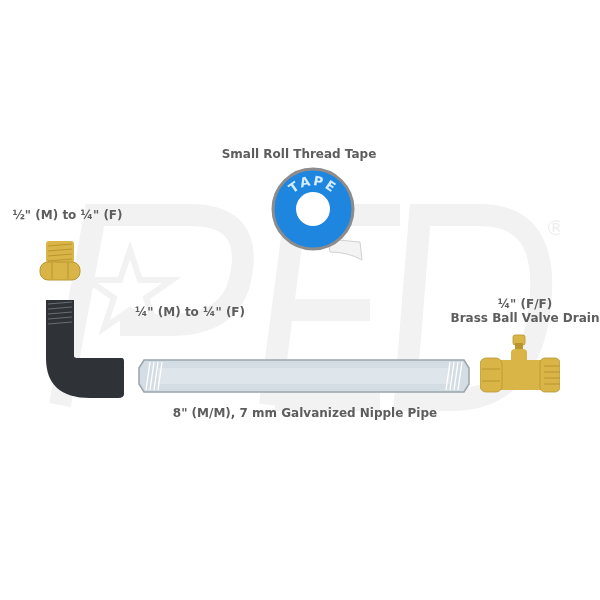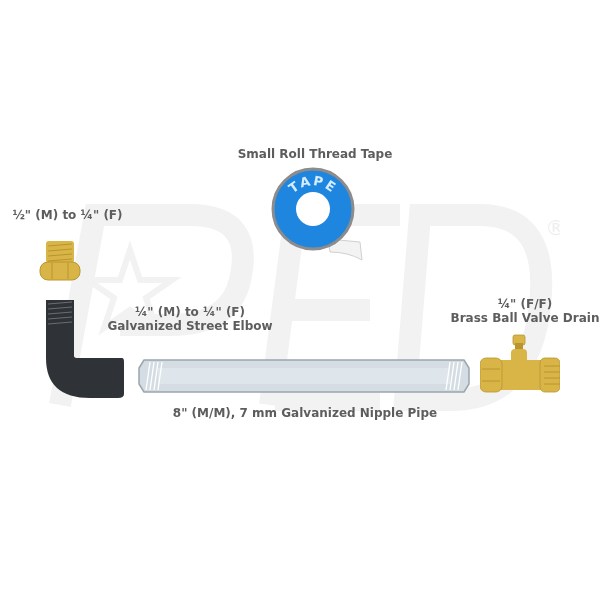--- a/index.html
+++ b/index.html
@@ -14,21 +14,21 @@
 <svg class="watermark" viewBox="0 0 520 220">
   <g fill="none" stroke="#f2f2f2" stroke-width="22">
     <path d="M20 210 L55 20 L150 20 Q215 20 200 85 Q190 130 130 130 L80 130"></path>
     <path d="M230 210 L255 20 L360 20 M245 115 L330 115 M235 205 L340 205"></path>
     <path d="M380 20 L440 20 Q510 20 500 110 Q490 205 410 205 L365 205 Z"></path>
   </g>
   <polygon points="90,55 100,85 132,85 106,103 116,133 90,115 64,133 74,103 48,85 80,85" fill="none" stroke="#f2f2f2" stroke-width="6"></polygon>
   <text x="505" y="40" font-size="22" fill="#eeeeee">®</text>
 </svg>
 
-<div class="label" style="left:200px; top:147px; width:230px;">Small Roll Thread Tape</div>
+<div class="label" style="left:184px; top:147px; width:230px;">Small Roll Thread Tape</div>
 <svg class="abs" style="left:268px; top:164px;" width="100" height="100" viewBox="0 0 100 100">
   <path d="M60 75 L92 78 L94 96 Q80 88 62 88 Z" fill="#f3f3f3" stroke="#d0d0d0" stroke-width="1"></path>
   <circle cx="45" cy="45" r="40" fill="#1f86e0" stroke="#8c8c8c" stroke-width="3"></circle>
   <circle cx="45" cy="45" r="17" fill="#ffffff"></circle>
   <path id="tapearc" d="M18 42 A28 28 0 0 1 72 42" fill="none"></path>
   <text font-size="13" font-weight="bold" fill="#d6ecff" letter-spacing="2"><textPath href="#tapearc" startOffset="50%" text-anchor="middle">TAPE</textPath></text>
 </svg>
 
 <div class="label" style="left:0px; top:208px; width:135px;">
   <div>½" (M) to ¼" (F)</div>
@@ -51,21 +51,20 @@
   <g stroke="#6a6e73" stroke-width="1">
       <line x1="6" y1="6" x2="30" y2="4"></line>
       <line x1="6" y1="11" x2="30" y2="9"></line>
       <line x1="6" y1="16" x2="30" y2="14"></line>
       <line x1="6" y1="21" x2="30" y2="19"></line>
       <line x1="6" y1="26" x2="30" y2="24"></line>
     </g>
 </svg>
 <div class="label" style="left:95px; top:305px; width:190px;">
   <div>¼" (M) to ¼" (F)</div>
-  <div>Galvanized Street Elbow</div>
 </div>
 
 <svg class="abs" style="left:138px; top:358px;" width="332" height="36" viewBox="0 0 332 36">
   <path d="M6 2 L326 2 L331 10 L331 26 L326 34 L6 34 L1 26 L1 10 Z" fill="#d4dde3" stroke="#9aa5ad" stroke-width="1.5"></path>
   <rect x="20" y="10" width="292" height="16" fill="#dfe6eb"></rect>
   <g stroke="#ffffff" stroke-width="1.3">
     <line x1="8" y1="32" x2="12" y2="4"></line>
       <line x1="12" y1="32" x2="16" y2="4"></line>
       <line x1="16" y1="32" x2="20" y2="4"></line>
       <line x1="20" y1="32" x2="24" y2="4"></line>

